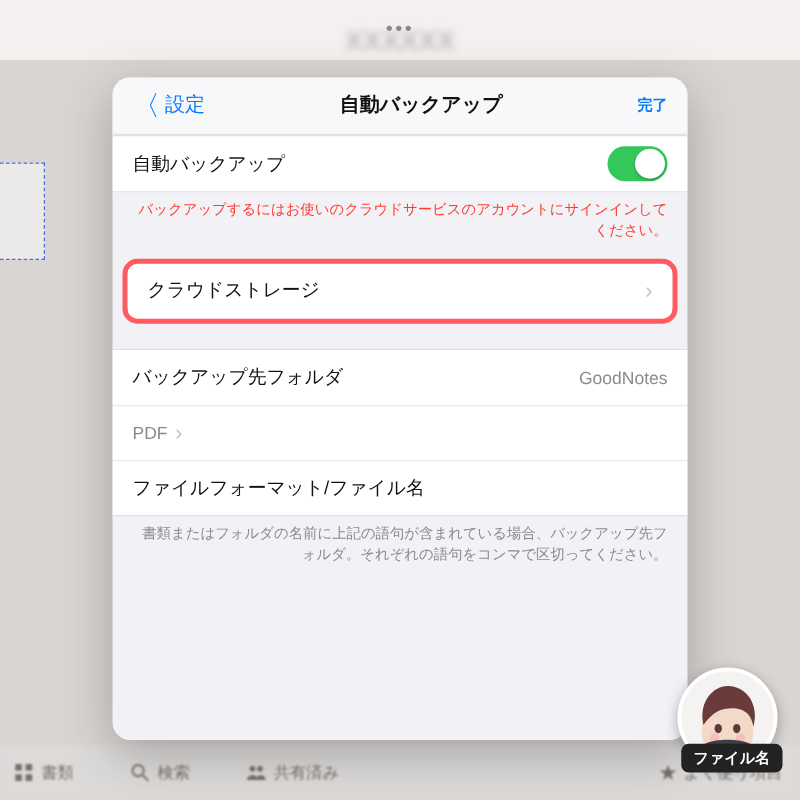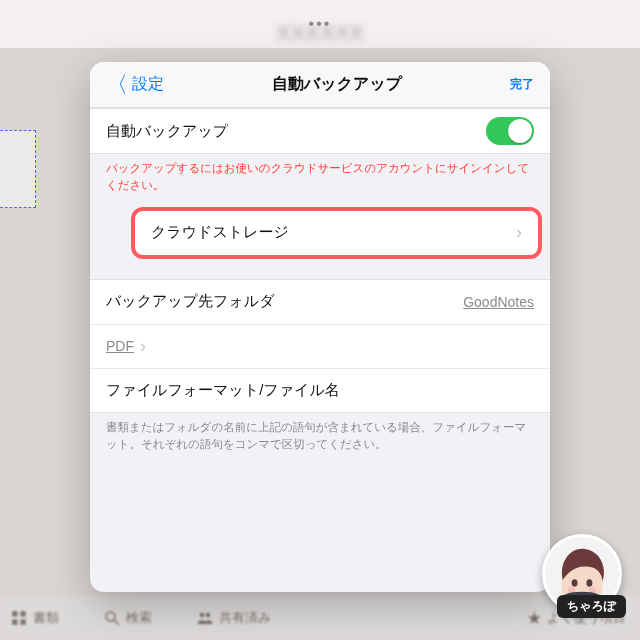--- a/index.html
+++ b/index.html
@@ -19,32 +19,32 @@
   .modal-header { height:46px; display:flex; align-items:center; justify-content:space-between; padding:0 16px; background:#f8f8fa; border-bottom:1px solid #e1e0e5;}
   .back { display:flex; align-items:center; color:#007aff; font-size:16px; gap:2px; cursor:pointer;}
   .back .chev{font-size:22px; line-height:1; margin-right:2px; font-weight:300;}
   .title { font-size:16px; font-weight:600; color:#111; }
   .done { color:#007aff; font-size:12px; font-weight:600; cursor:pointer;}
 
   .section { background:#fff; border-top:1px solid #e1e0e5; border-bottom:1px solid #e1e0e5;}
   .row { min-height:44px; display:flex; align-items:center; padding:0 16px; justify-content:space-between; }
   .row + .row { border-top:1px solid #e9e8ed;gap:41px; }
   .row-label { font-size:15px; color:#111; }
-  .row-detail { font-size:14px; color:#8a8a8e;text-decoration:underline; }
+  .row-detail { font-size:14px; color:#8a8a8e; }
   .chevr { color:#c5c5c9; font-size:18px; margin-left:6px;}
   .detail-wrap{display:flex;align-items:center;justify-content:space-between;}
 
   .toggle { width:48px; height:28px; border-radius:14px; background:#34c759; position:relative; cursor:pointer;}
   .toggle::after{content:"";position:absolute;right:2px;top:2px;width:24px;height:24px;border-radius:50%;background:#fff;box-shadow:0 1px 2px rgba(0,0,0,.3);}
 
-  .note { font-size:11.5px; padding:6px 16px 10px; line-height:1.5;}
+  .note { font-size:11.5px; padding:6px 16px 10px; line-height:1.5;text-align:right;}
   .note.red { color:#ff3b30; }
   .note.gray { color:#8a8a8e; }
 
-  .highlight-wrap { padding:2px 8px 2px;margin-left:33px; }
+  .highlight-wrap { padding:2px 8px 2px; }
   .highlight { border:4px solid #ff5a5f; border-radius:12px; background:#fff;}
   .highlight .row { min-height:44px; }
 
   .gap { height:18px; }
 
   .avatar { position:absolute; right:18px; bottom:26px; width:80px; height:80px; border-radius:50%; background:#fff; border:3px solid #fff; box-shadow:0 3px 10px rgba(0,0,0,.3); overflow:hidden; display:flex; align-items:flex-end; justify-content:center;}
   .avatar svg{width:100%;height:100%;}
   .avatar-tag { position:absolute; right:14px; bottom:22px; background:#222; color:#fff; font-size:12px; padding:3px 10px; border-radius:6px; font-weight:600;}
 </style>
 </head>
@@ -125,28 +125,28 @@
     <div class="row">
       <div class="detail-wrap">
         <span class="row-detail">PDF</span>
         <span class="chevr">›</span>
       </div>
     </div>
     <div class="row">
       <span class="row-label">ファイルフォーマット/ファイル名</span>
     </div>
   </div>
-  <div class="note gray">書類またはフォルダの名前に上記の語句が含まれている場合、ファイルフォーマット。それぞれの語句をコンマで区切ってください。</div>
+  <div class="note gray">書類またはフォルダの名前に上記の語句が含まれている場合、バックアップ先フォルダ。それぞれの語句をコンマで区切ってください。</div>
 </div>
 
 <div class="avatar">
   <svg viewBox="0 0 100 100">
     <rect width="100" height="100" fill="#f5f3f1"></rect>
     <path d="M50 95 C30 95 22 78 22 66 C22 45 34 30 50 30 C66 30 78 45 78 66 C78 78 70 95 50 95Z" fill="#f4d9c9"></path>
     <path d="M24 58 C18 30 38 14 52 16 C74 18 84 40 78 60 C76 48 70 40 54 40 C38 40 30 50 24 58Z" fill="#6b3a3a"></path>
     <ellipse cx="40" cy="62" rx="4" ry="5" fill="#5a3a3a"></ellipse>
     <ellipse cx="60" cy="62" rx="4" ry="5" fill="#5a3a3a"></ellipse>
     <circle cx="36" cy="72" r="5" fill="#f7b9b0" opacity=".8"></circle>
     <circle cx="64" cy="72" r="5" fill="#f7b9b0" opacity=".8"></circle>
     <path d="M20 100 L20 88 C20 78 32 74 50 74 C68 74 80 78 80 88 L80 100Z" fill="#3a3f4a"></path>
   </svg>
 </div>
-<div class="avatar-tag">ちゃろぽ</div>
+<div class="avatar-tag">ファイル名</div>
 
 </body></html>

